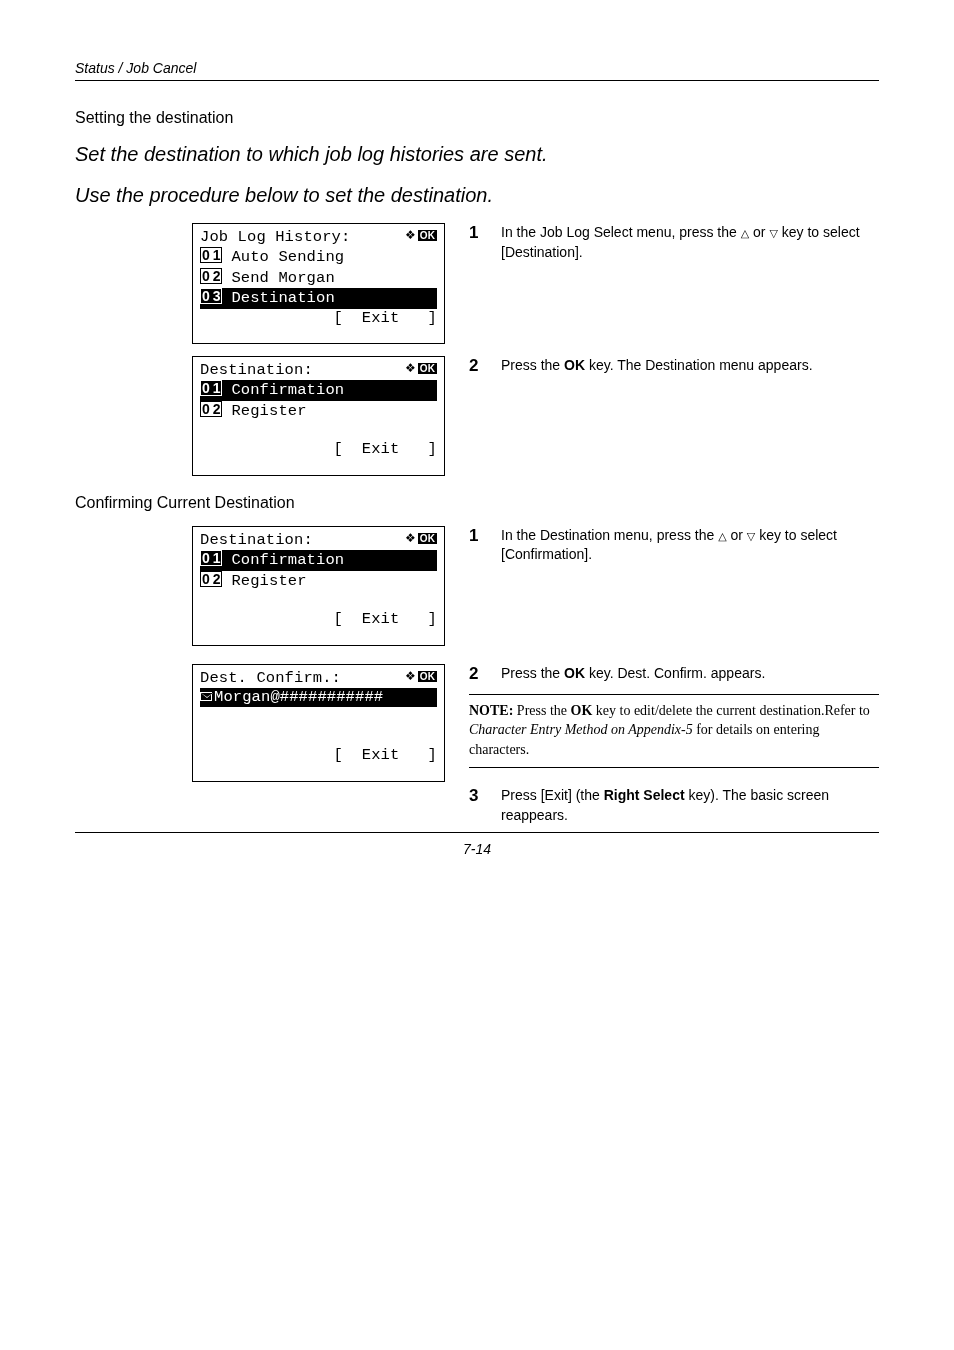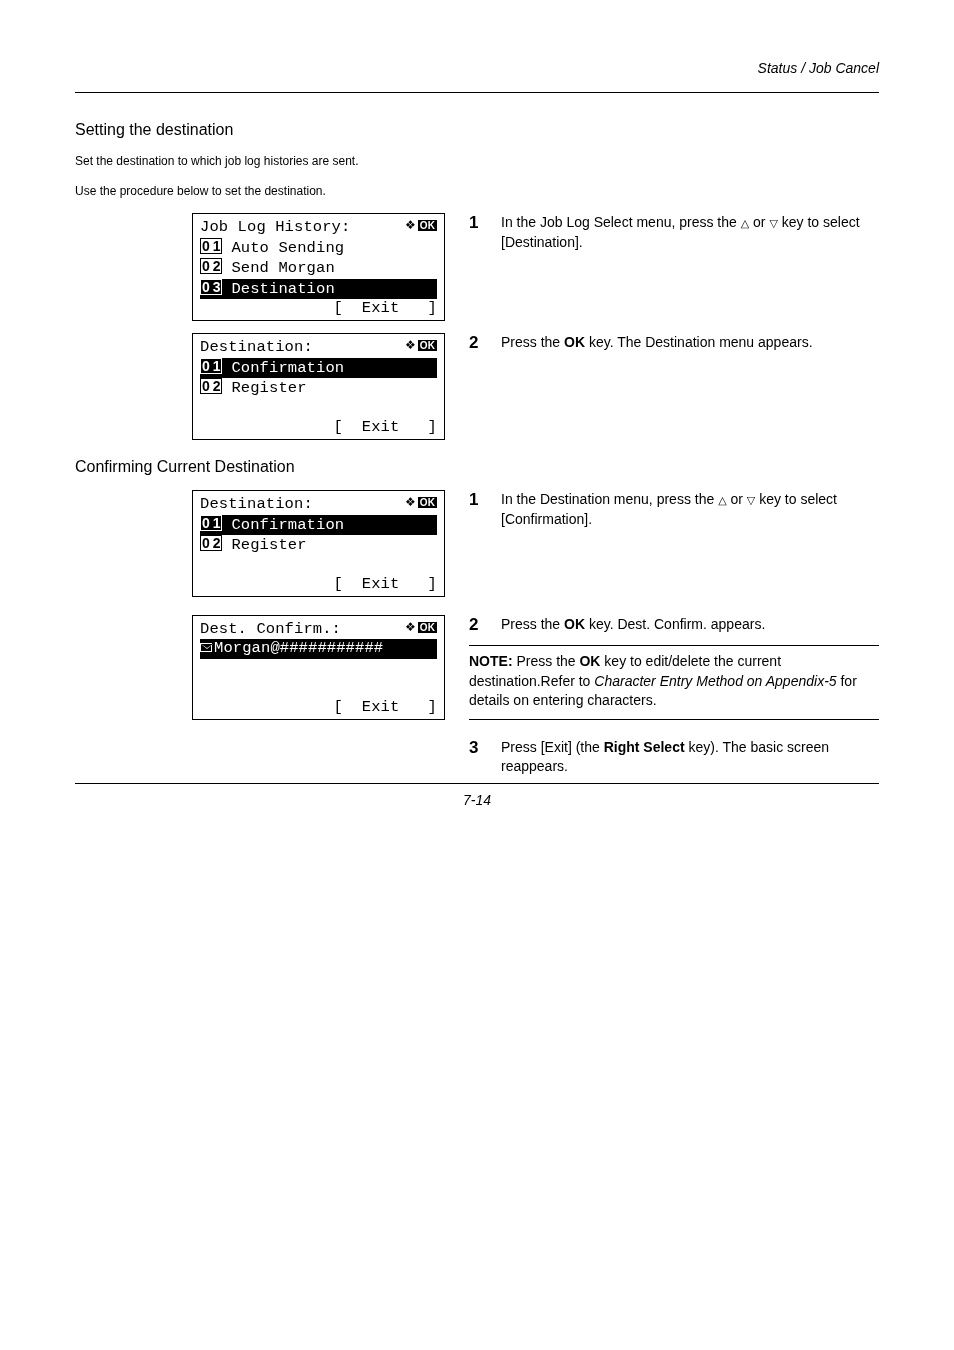--- a/index.html
+++ b/index.html
@@ -6,42 +6,41 @@
   body {
     font-family: Arial, Helvetica, sans-serif;
     font-size: 14px;
     color: #000;
     background: #fff;
     width: 954px;
     padding: 60px 75px 40px 75px;
     position: relative;
   }
   .running-head {
-    text-align: right;
     font-style: italic;
     font-size: 14px;
-    margin-bottom: 16px;
+    margin-bottom: 4px;
   }
   .hr-top { border: none; border-top: 1px solid #000; margin-bottom: 28px; }
   .h3 { font-weight: normal; font-size: 16px; margin-bottom: 14px; }
-  .para { font-size: 12px; margin-bottom: 14px; line-height: 1.35; }
+  .para { font-size: 20px; margin-bottom: 14px; line-height: 1.35; font-style: italic; }
 
   .row { display: flex; gap: 24px; margin-bottom: 10px; align-items:flex-start;}
   .left-col { width: 370px; flex-shrink: 0; display:flex; justify-content:flex-end;}
   .right-col { flex: 1; }
 
   .step { display: flex; gap: 16px; align-items:flex-start; margin-bottom: 10px;}
   .step-num { font-weight: bold; font-size: 17px; width: 16px; flex-shrink:0;}
   .step-body { font-size: 14px; line-height: 1.4; flex:1;}
   .tri-up, .tri-down { display:inline-block; font-size:11px; vertical-align:0px;}
 
   .lcd {
     border: 1px solid #000;
     width: 253px;
-    padding: 4px 7px 2px 7px;
+    padding: 4px 7px 15px 7px;
     font-family: "Courier New", monospace;
     font-size: 15.5px;
     line-height: 1.25;
     background: #fff;
     letter-spacing: 0.1px;
   }
   .lcd-line { white-space: pre; }
   .lcd-line.sel { background: #000; color: #fff; display:inline-block; width:100%;}
   .boxnum {
     display: inline-block;
@@ -88,20 +87,21 @@
     border-top:4px solid #000;
   }
 
   .note-block {
     border-top: 1px solid #000;
     border-bottom: 1px solid #000;
     padding: 6px 0 8px 0;
     font-size: 14px;
     line-height: 1.4;
     margin: 10px 0 18px 0;
+    font-family: Liberation Serif, serif;
   }
   .italic { font-style: italic; }
   strong { font-weight: bold; }
 
   .footer {
     position: absolute;
     bottom: 29px;
     left: 75px;
     right: 75px;
     border-top: 1px solid #000;

